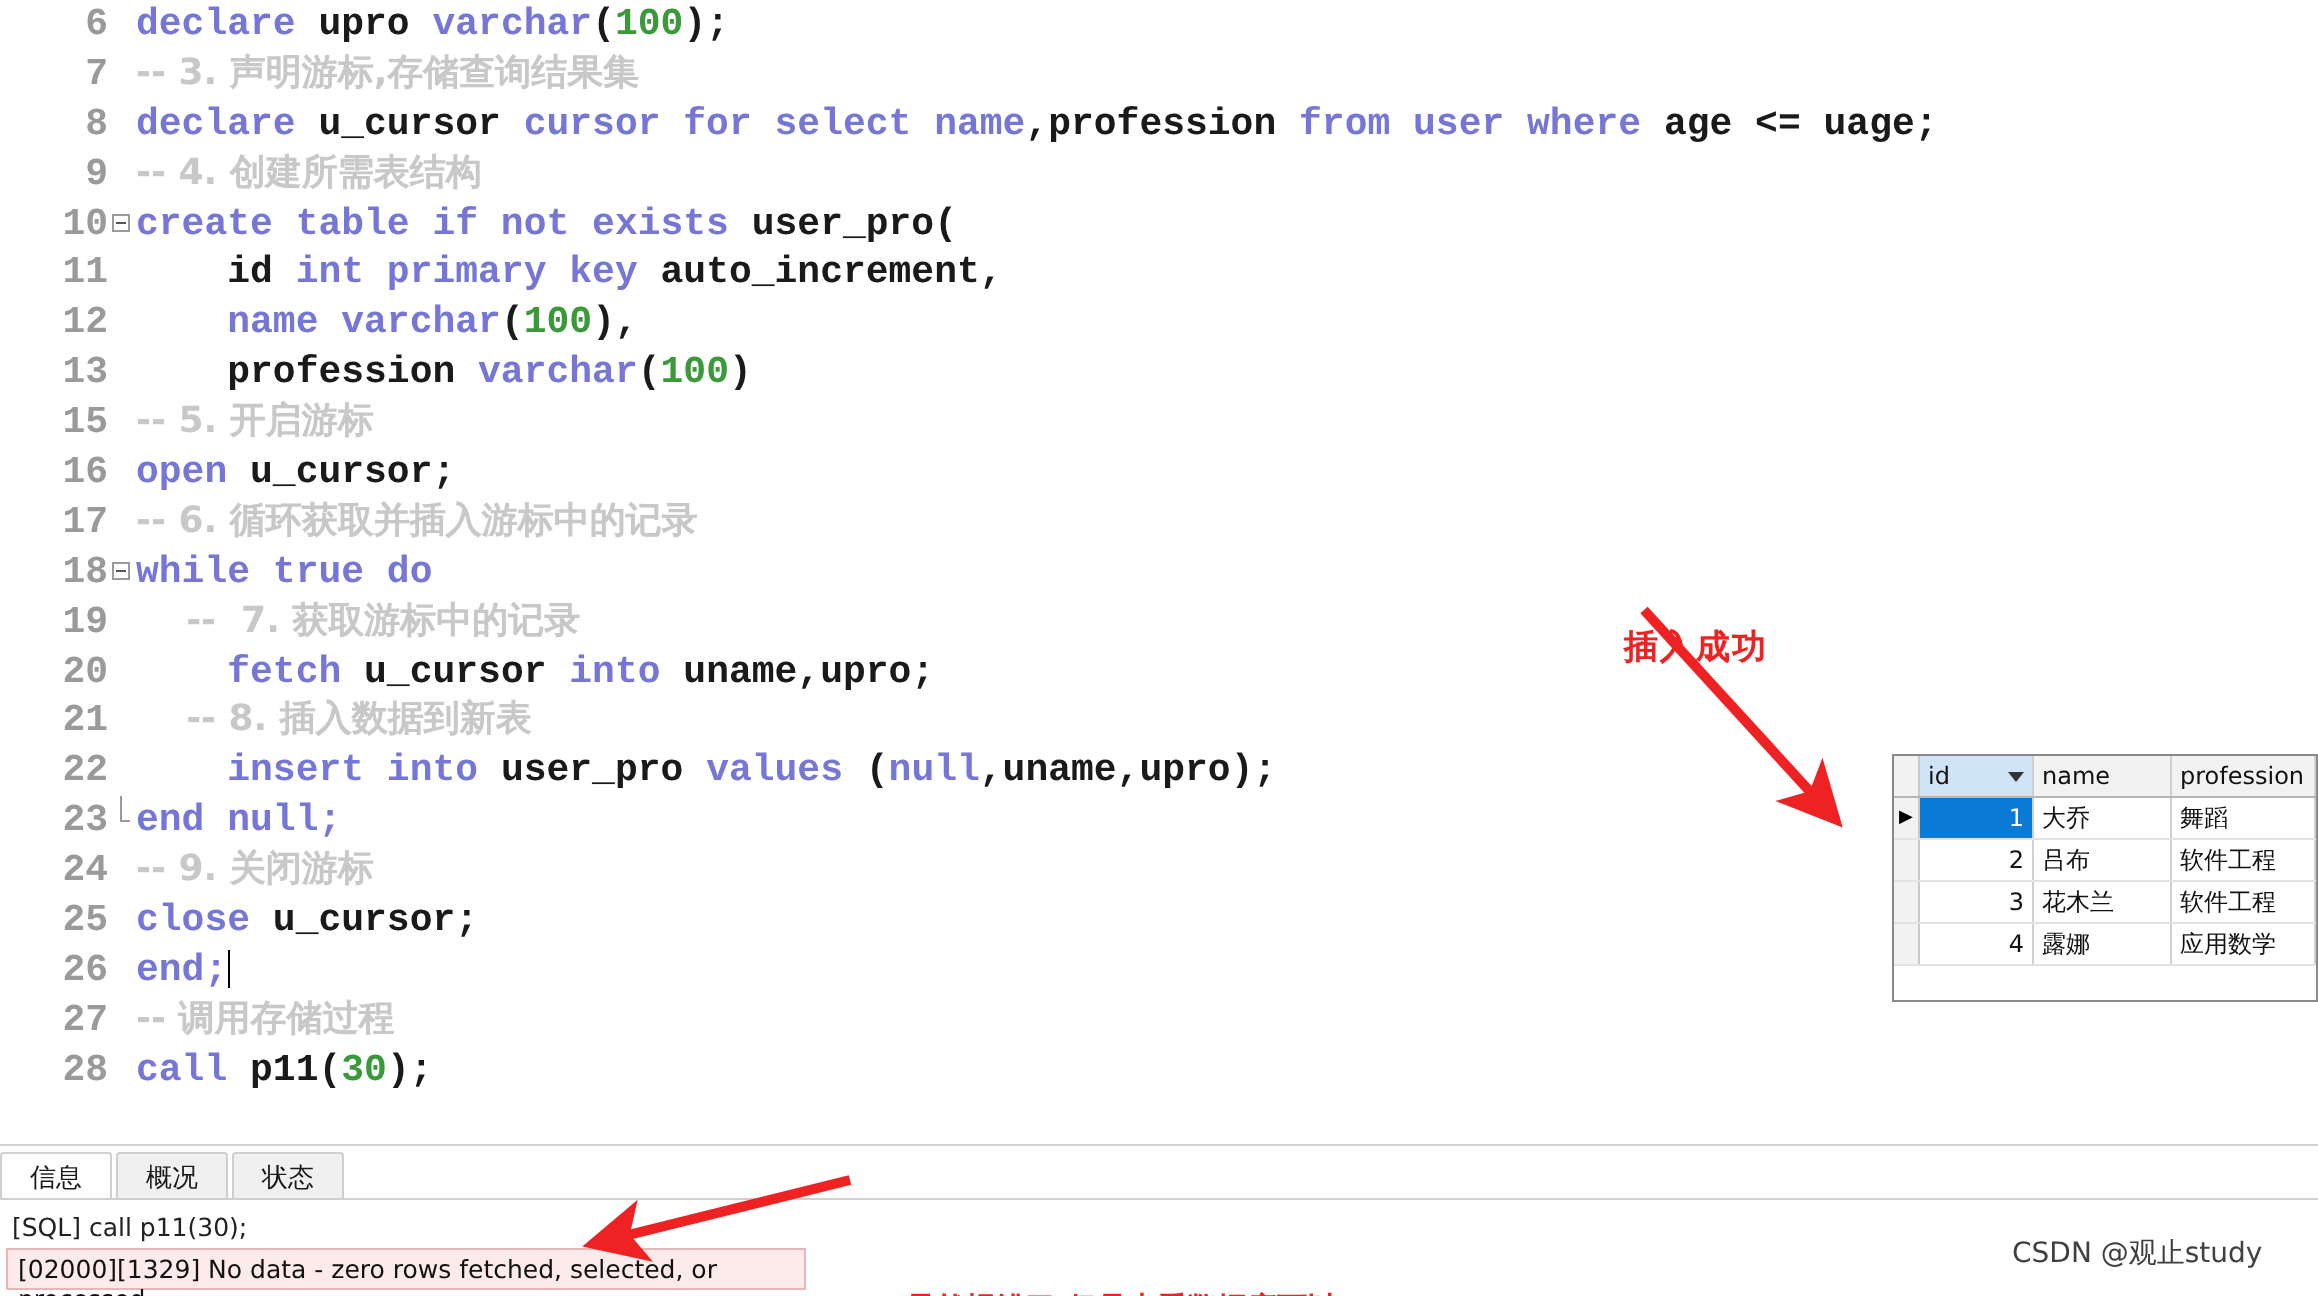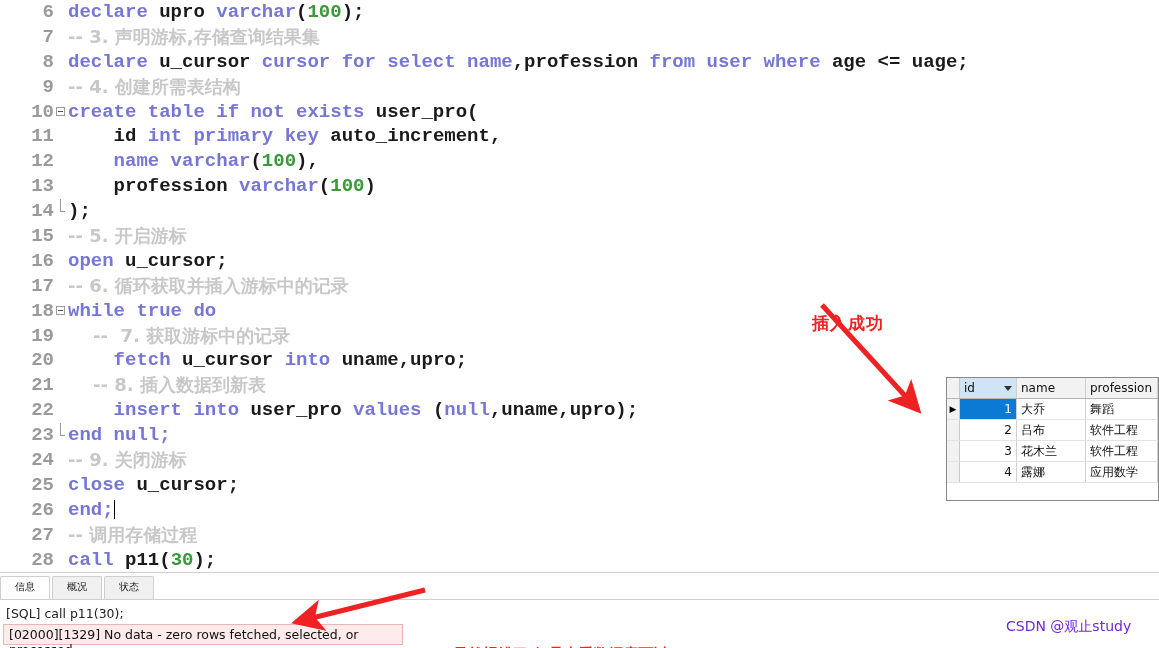--- a/index.html
+++ b/index.html
@@ -84,21 +84,21 @@
   td.sel { background: #0a7ad4; color: #fff; }
   .rowmark { font-size: 9px; color: #000; line-height: 20px; }
 
   
   .bottom {
     position: absolute; left: 0; top: 572px; width: 1159px; height: 76px;
     background: #fff; border-top: 1px solid #cfcfcf;
   }
   .tabs { position: absolute; left: 0; top: 3px; height: 24px; display: flex; }
   .tab {
-    font-family: "DejaVu Sans", sans-serif; font-size: 10px; color: #1a1a1a;
+    font-family: "DejaVu Sans", sans-serif; font-size: 13px; color: #1a1a1a;
     padding: 3px 14px 4px; border: 1px solid #cfcfcf; border-bottom: none;
     background: #f0f0f0; margin-right: 2px; border-radius: 2px 2px 0 0;
   }
   .tab.active { background: #fff; }
   .tabline { position:absolute; left:0; top:26px; width:1159px; height:1px; background:#cfcfcf; }
   .sql-line {
     position: absolute; left: 6px; top: 33px;
     font-family: "DejaVu Sans", sans-serif; font-size: 12.5px; color: #222; text-align: right;
   }
   .err-box {
@@ -112,39 +112,38 @@
 
   
   .anno {
     position: absolute; color: #ee2222; font-weight: bold;
     font-family: "DejaVu Sans", sans-serif; white-space: pre; margin-top: 40px;
   }
   #anno-insert { left: 812px; top: 272px; font-size: 17px; letter-spacing: 1px; }
   #anno-bottom { left: 432px; top: 580px; font-size: 15px; line-height: 23px; }
   .watermark {
     position: absolute; left: 1006px; top: 618px;
-    font-family: "DejaVu Sans", sans-serif; font-size: 14px; color: #6d28d9;
+    font-family: "DejaVu Sans", sans-serif; font-size: 14px; color: #404040;
   }
   svg.arrows { position: absolute; left: 0; top: 0; width: 1159px; height: 648px; pointer-events: none; }
 </style>
 </head>
 <body>
 
 <div id="root">
 
   <div class="editor" id="editor">
       <div class="code-line"><span class="gutter">6</span><span class="foldcol"></span><span class="code-text"><span class="kw">declare </span><span class="plain">upro </span><span class="kw">varchar</span><span class="plain">(</span><span class="num">100</span><span class="plain">);</span></span></div>
       <div class="code-line"><span class="gutter">7</span><span class="foldcol"></span><span class="code-text"><span class="cmt">-- 3. 声明游标,存储查询结果集</span></span></div>
       <div class="code-line"><span class="gutter">8</span><span class="foldcol"></span><span class="code-text"><span class="kw">declare </span><span class="plain">u_cursor </span><span class="kw">cursor for select </span><span class="kw">name</span><span class="plain">,profession </span><span class="kw">from user where </span><span class="plain">age &lt;= uage;</span></span></div>
       <div class="code-line"><span class="gutter">9</span><span class="foldcol"></span><span class="code-text"><span class="cmt">-- 4. 创建所需表结构</span></span></div>
       <div class="code-line"><span class="gutter">10</span><span class="foldcol"><span class="fold-box"></span></span><span class="code-text"><span class="kw">create table if not exists </span><span class="plain">user_pro(</span></span></div>
       <div class="code-line"><span class="gutter">11</span><span class="foldcol"><span class="fold-bar"></span></span><span class="code-text"><span class="plain">    id </span><span class="kw">int primary key </span><span class="plain">auto_increment,</span></span></div>
       <div class="code-line"><span class="gutter">12</span><span class="foldcol"><span class="fold-bar"></span></span><span class="code-text"><span class="plain">    </span><span class="kw">name varchar</span><span class="plain">(</span><span class="num">100</span><span class="plain">),</span></span></div>
       <div class="code-line"><span class="gutter">13</span><span class="foldcol"><span class="fold-bar"></span></span><span class="code-text"><span class="plain">    profession </span><span class="kw">varchar</span><span class="plain">(</span><span class="num">100</span><span class="plain">)</span></span></div>
-      <div class="code-line"><span class="gutter">14</span><span class="foldcol"><span class="fold-end"></span></span><span class="code-text"><span class="plain">);</span></span></div>
       <div class="code-line"><span class="gutter">15</span><span class="foldcol"></span><span class="code-text"><span class="cmt">-- 5. 开启游标</span></span></div>
       <div class="code-line"><span class="gutter">16</span><span class="foldcol"></span><span class="code-text"><span class="kw">open </span><span class="plain">u_cursor;</span></span></div>
       <div class="code-line"><span class="gutter">17</span><span class="foldcol"></span><span class="code-text"><span class="cmt">-- 6. 循环获取并插入游标中的记录</span></span></div>
       <div class="code-line"><span class="gutter">18</span><span class="foldcol"><span class="fold-box"></span></span><span class="code-text"><span class="kw">while true do</span></span></div>
       <div class="code-line"><span class="gutter">19</span><span class="foldcol"><span class="fold-bar"></span></span><span class="code-text"><span class="cmt">    --  7. 获取游标中的记录</span></span></div>
       <div class="code-line"><span class="gutter">20</span><span class="foldcol"><span class="fold-bar"></span></span><span class="code-text"><span class="plain">    </span><span class="kw">fetch </span><span class="plain">u_cursor </span><span class="kw">into </span><span class="plain">uname,upro;</span></span></div>
       <div class="code-line"><span class="gutter">21</span><span class="foldcol"><span class="fold-bar"></span></span><span class="code-text"><span class="cmt">    -- 8. 插入数据到新表</span></span></div>
       <div class="code-line"><span class="gutter">22</span><span class="foldcol"><span class="fold-bar"></span></span><span class="code-text"><span class="plain">    </span><span class="kw">insert into </span><span class="plain">user_pro </span><span class="kw">values </span><span class="plain">(</span><span class="kw">null</span><span class="plain">,uname,upro);</span></span></div>
       <div class="code-line"><span class="gutter">23</span><span class="foldcol"><span class="fold-end"></span></span><span class="code-text"><span class="kw">end null;</span></span></div>
       <div class="code-line"><span class="gutter">24</span><span class="foldcol"></span><span class="code-text"><span class="cmt">-- 9. 关闭游标</span></span></div>

